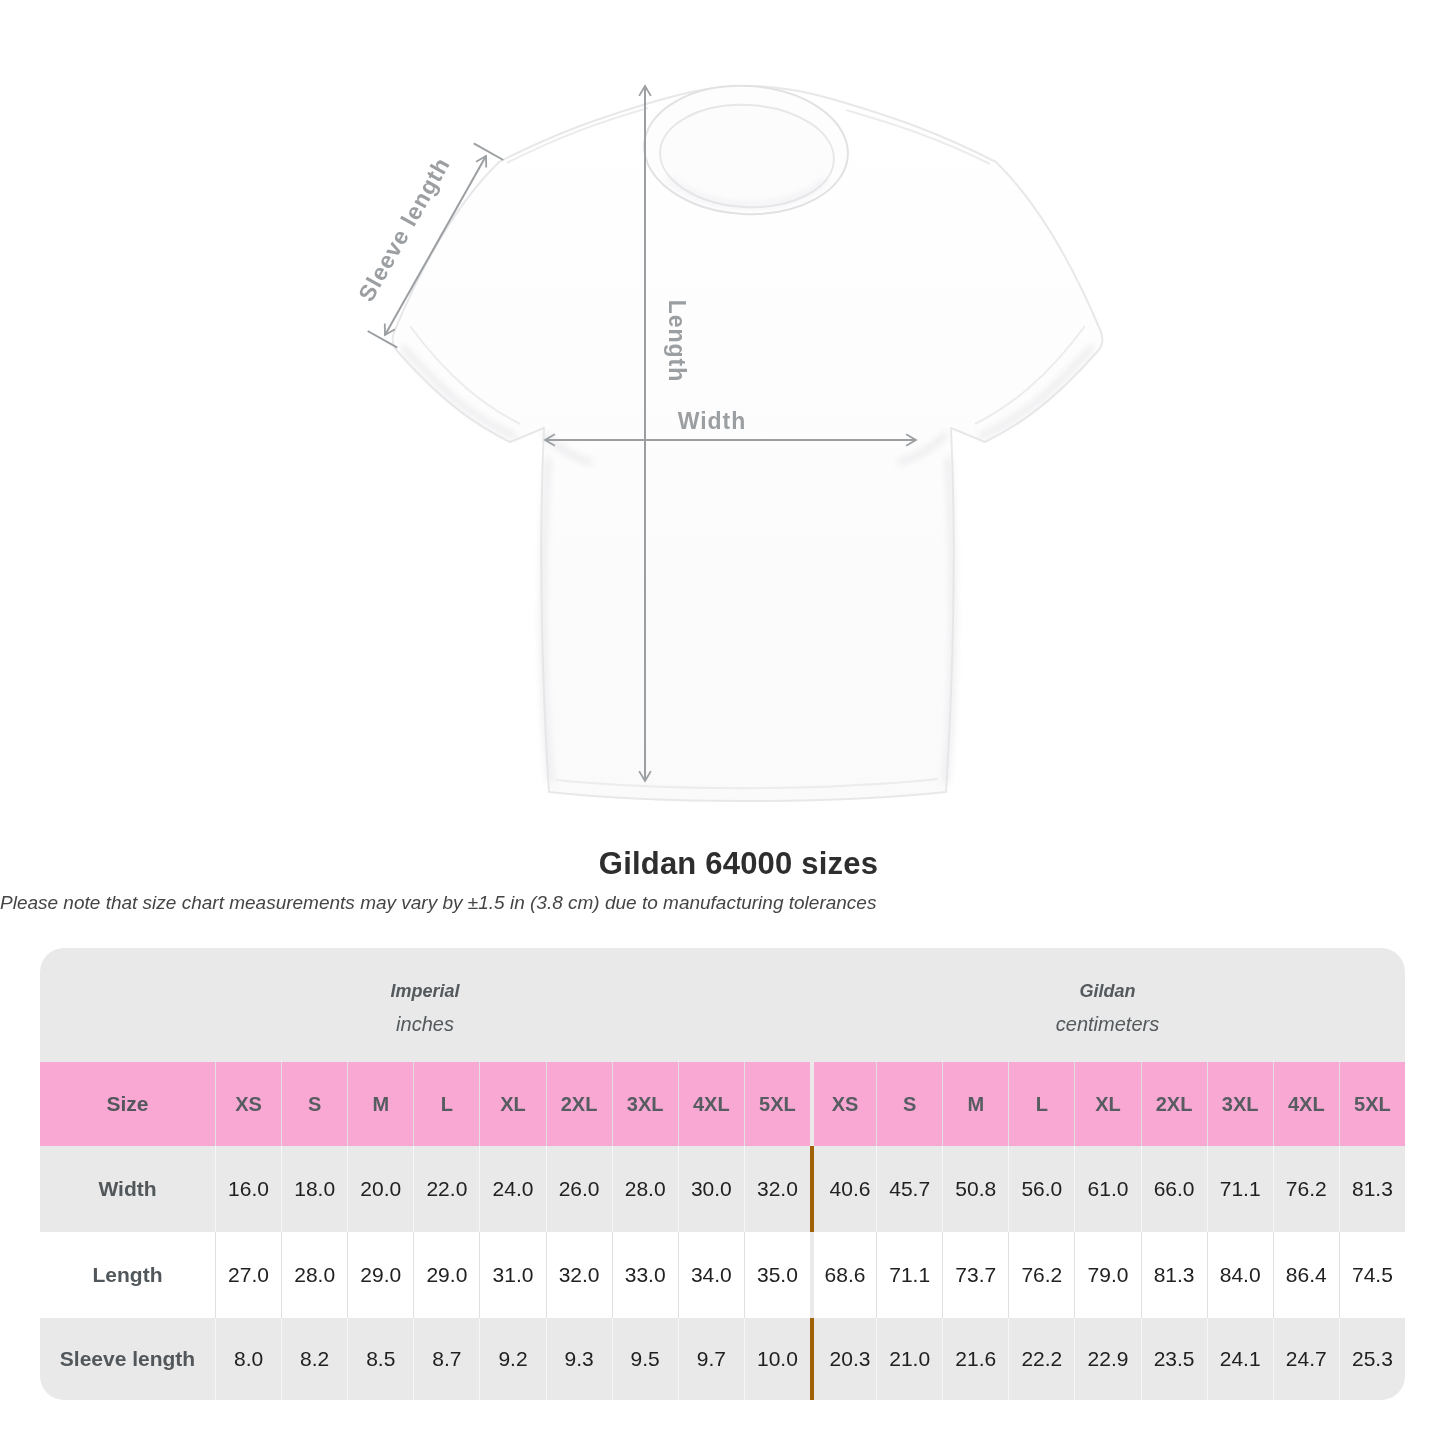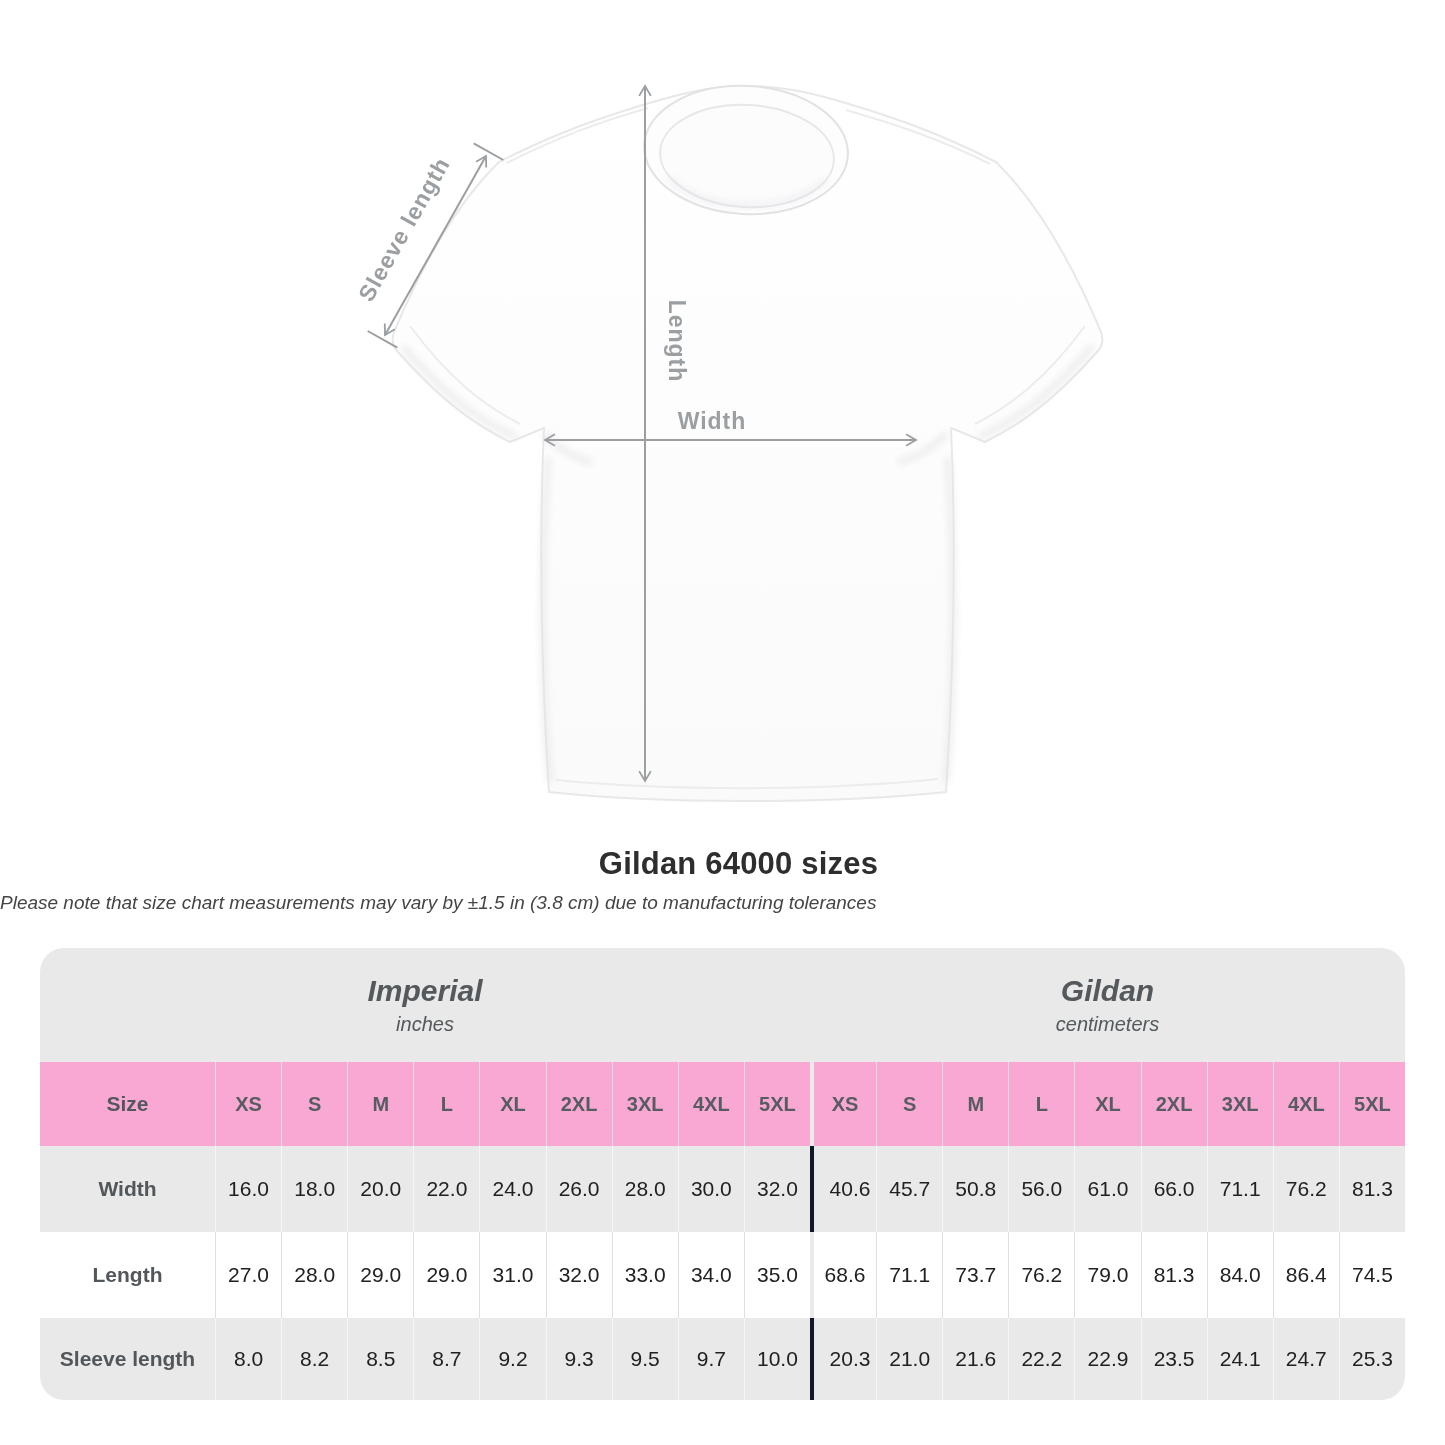--- a/index.html
+++ b/index.html
@@ -20,35 +20,35 @@
     text-align:left;font-size:19px;font-style:italic;color:#454545;
   }
   table.size-table{
     position:absolute;left:40px;top:948px;width:1365px;
     border-collapse:separate;border-spacing:0;table-layout:fixed;
   }
   table.size-table td{padding:0;text-align:center;vertical-align:middle;}
   tr.band-row td{height:114px;background:#e9e9e9;}
   td.band-left{border-top-left-radius:24px;}
   td.band-right{border-top-right-radius:24px;}
-  .band-title{font-size:30px;font-weight:bold;font-style:italic;color:#53595c;line-height:30px;}
+  .band-title{font-size:18px;font-weight:bold;font-style:italic;color:#53595c;line-height:30px;}
   .band-unit{font-size:20px;font-style:italic;color:#53595c;line-height:22px;margin-top:7px;}
   tr.size-row td{height:84px;background:#f9a8d4;}
   tr.data-row td{height:86px;}
   tr.last-row td{height:82px;}
   tr.gray-row td{background:#e9e9e9;}
   tr.white-row td{background:#ffffff;}
   tr.last-row td:first-child{border-bottom-left-radius:24px;}
   tr.last-row td:last-child{border-bottom-right-radius:24px;}
   tr.size-row td + td,
   tr.white-row td + td{border-left:1px solid #e0e0e0;}
   tr.gray-row td + td{border-left:1px solid #f6f6f6;}
   tr.size-row td.half-start,
   tr.white-row td.half-start{border-left:4px solid #eaeaea;}
-  tr.gray-row td.half-start{border-left:4px solid #0f172a;padding-left:10px;}
+  tr.gray-row td.half-start{border-left:4px solid #a16207;padding-left:10px;}
   .row-label{font-size:21px;font-weight:bold;color:#51575a;}
   td.size-cell{font-size:20px;font-weight:bold;color:#565c60;}
   td.value-cell{font-size:21px;color:#212121;}
   .ann-label{
     font-family:"Liberation Sans", sans-serif;
     font-weight:bold;font-size:23px;fill:#9b9fa2;letter-spacing:1px;
   }
 </style>
 </head>
 <body>

